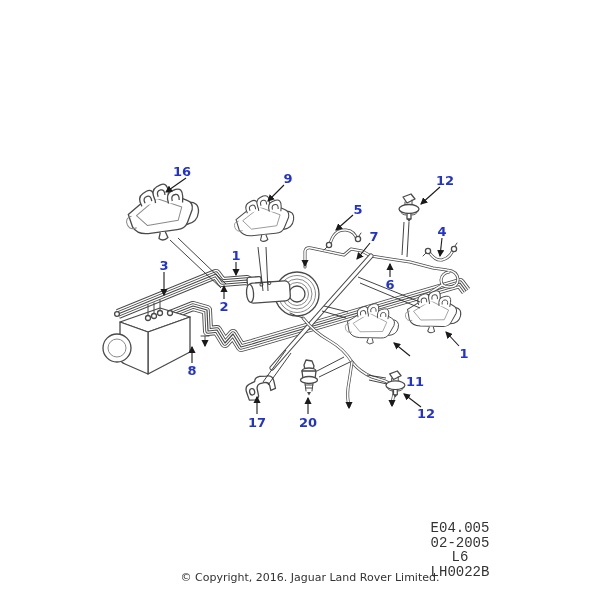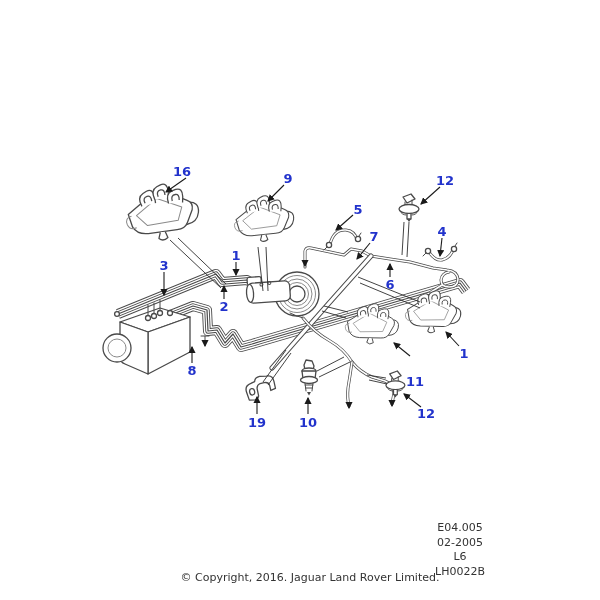--- a/index.html
+++ b/index.html
@@ -24,21 +24,21 @@
   .thin{fill:none;stroke:#4a4a4a;stroke-width:1;stroke-linecap:round;}
   .leader{fill:none;stroke:#1a1a1a;stroke-width:1.1;}
   .mount{fill:none;stroke:#2e2e2e;stroke-width:0.9;}
   .callout{
     position:absolute;transform:translate(-50%,-50%);
     color:#2233cc;font-size:13px;font-weight:bold;line-height:1;
     letter-spacing:0px;cursor:pointer;user-select:none;
   }
   #info-box{
     position:absolute;left:412px;top:521px;width:96px;text-align:center;
-    color:#333333;font-size:11px;line-height:14.5px;
+    color:#333333;font-size:14px;line-height:14.5px;font-family:Liberation Mono, monospace;
   }
   #copyright{
     position:absolute;left:0;top:571px;width:620px;text-align:center;
     color:#333333;font-size:11px;
   }
 </style>
 </head>
 <body>
 
 <div id="stage">
@@ -236,22 +236,22 @@
   <div class="callout" style="left:358px;top:209px">5</div>
   <div class="callout" style="left:442px;top:231px">4</div>
   <div class="callout" style="left:374px;top:236px">7</div>
   <div class="callout" style="left:236px;top:255px">1</div>
   <div class="callout" style="left:164px;top:265px">3</div>
   <div class="callout" style="left:390px;top:284px">6</div>
   <div class="callout" style="left:224px;top:306px">2</div>
   <div class="callout" style="left:192px;top:370px">8</div>
   <div class="callout" style="left:415px;top:381px">11</div>
   <div class="callout" style="left:464px;top:353px">1</div>
-  <div class="callout" style="left:257px;top:422px">19</div>
-  <div class="callout" style="left:308px;top:422px">10</div>
+  <div class="callout" style="left:257px;top:422px">17</div>
+  <div class="callout" style="left:308px;top:422px">20</div>
   <div class="callout" style="left:426px;top:413px">12</div>
 
   <div id="info-box">
     <div>E04.005</div>
     <div>02-2005</div>
     <div>L6</div>
     <div>LH0022B</div>
   </div>
 
   <div id="copyright">© Copyright, 2016. Jaguar Land Rover Limited.</div>

